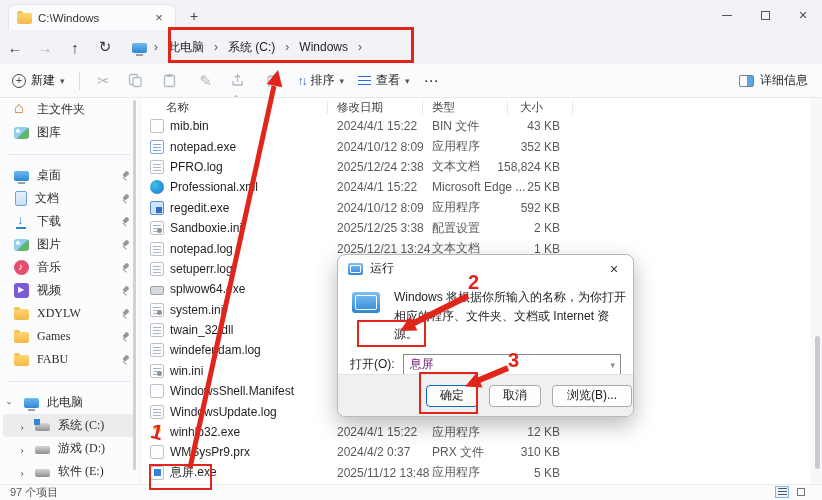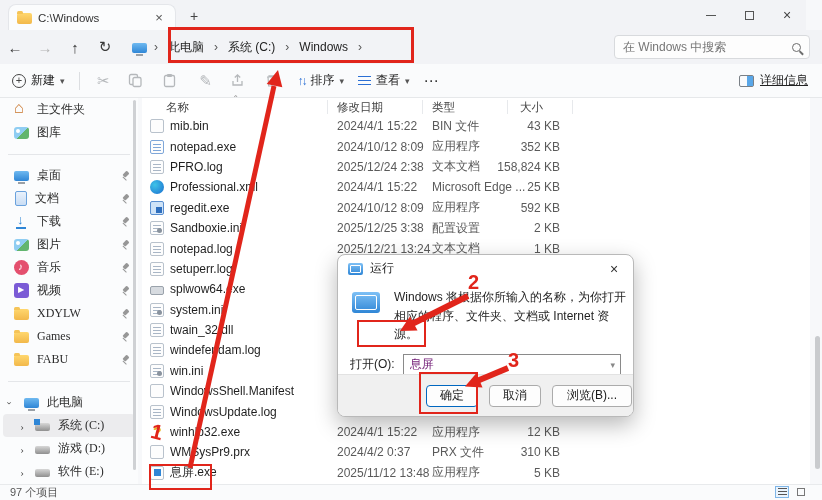--- a/index.html
+++ b/index.html
@@ -2,21 +2,21 @@
 <html><head>
 <meta charset="utf-8">
 <style>
   * { margin:0; padding:0; box-sizing:border-box; }
   html,body { width:822px; height:500px; overflow:hidden; }
   body { font-family:"Liberation Sans","DejaVu Sans",sans-serif; font-size:12px; color:#222;
          background:#f7f8fa; position:relative; }
   .win { position:absolute; inset:0; }
 
   
-  .tabbar { position:absolute; left:0; top:0; right:16px; height:30px; background:#f2f3f6; }
+  .tabbar { position:absolute; left:0; top:0; right:0; height:30px; background:#f2f3f6; }
   .tab { position:absolute; left:8px; top:4px; width:168px; height:26px; background:#fbfcfd;
          border:1px solid #e4e6ea; border-bottom:none; border-radius:8px 8px 0 0;
          display:flex; align-items:center; padding:0 8px; gap:6px; }
   .tab-title { flex:1; font-size:11.5px; color:#333; white-space:nowrap; overflow:hidden; }
   .tab-close { color:#555; font-size:13px; width:16px; text-align:center; cursor:pointer; }
   .newtab { position:absolute; left:184px; top:6px; width:20px; height:20px; text-align:center;
             line-height:20px; color:#444; font-size:14px; }
   .wctrl { position:absolute; top:0; height:30px; width:38px; display:flex; align-items:center; justify-content:center; color:#444; }
   .wc-min { right:76px; } .wc-max { right:38px; } .wc-close { right:0; font-size:14px; }
   .wc-box { width:9px; height:9px; border:1px solid #555; }
@@ -45,21 +45,21 @@
   .cmd { display:flex; align-items:center; gap:5px; color:#222; }
   .cmd-dis { color:#b5b8bb; font-size:15px; width:20px; text-align:center; }
   .vdiv { width:1px; height:18px; background:#dcdee1; }
   .chev-s { font-size:9px; color:#555; }
   .plus-circ { width:14px; height:14px; border:1.2px solid #444; border-radius:50%; display:inline-flex;
                align-items:center; justify-content:center; font-size:11px; color:#444; line-height:1; }
   .updown { color:#2b6fd4; font-size:12px; letter-spacing:-2px; }
   .viewlines { display:inline-block; width:13px; height:10px;
                background:repeating-linear-gradient(to bottom,#2b6fd4 0 1.5px,transparent 1.5px 4px); }
   .more { font-size:15px; color:#333; letter-spacing:1px; }
-  .details-cmd { position:absolute; right:14px; display:flex; align-items:center; gap:6px; color:#222;text-decoration:underline; }
+  .details-cmd { position:absolute; right:14px; display:flex; align-items:center; gap:6px; color:#222; }
   .paneicon { width:15px; height:12px; border:1px solid #7a8086; border-radius:2px; position:relative; }
   .paneicon::after { content:""; position:absolute; right:0; top:0; bottom:0; width:6px; background:#5aa7e8; }
   svg.mini { display:block; }
 
   
   .sidebar { position:absolute; left:0; top:98px; width:138px; bottom:16px; background:#fbfcfd; }
   .sb-item { height:23px; display:flex; align-items:center; gap:8px; padding:0 8px 0 14px; position:relative;font-family:Liberation Serif, serif; }
   .sb-item .lbl { flex:1; font-size:12px; color:#2c2c2c; white-space:nowrap; overflow:hidden; }
   .sb-div { height:20px; position:relative; }
   .sb-div::after { content:""; position:absolute; left:8px; right:8px; top:50%; height:1px; background:#e4e6e9; }
@@ -212,24 +212,20 @@
     <span class="navbtn">↻</span>
     <div class="crumbwrap">
       <span class="si" data-icon="pc"></span>
       <span class="crumb-sep">›</span>
       <span class="crumb-item">此电脑</span>
       <span class="crumb-sep">›</span>
       <span class="crumb-item">系统 (C:)</span>
       <span class="crumb-sep">›</span>
       <span class="crumb-item">Windows</span>
       <span class="crumb-sep">›</span>
-    </div>
-    <div class="searchbox">
-      <input placeholder="在 Windows 中搜索" style="">
-      <span class="mag"></span>
     </div>
   </div>
 
   <div class="cmdbar">
     <div class="cmd">
       <span class="plus-circ">+</span>
       <span>新建</span>
       <span class="chev-s">▾</span>
     </div>
     <div class="vdiv"></div>

